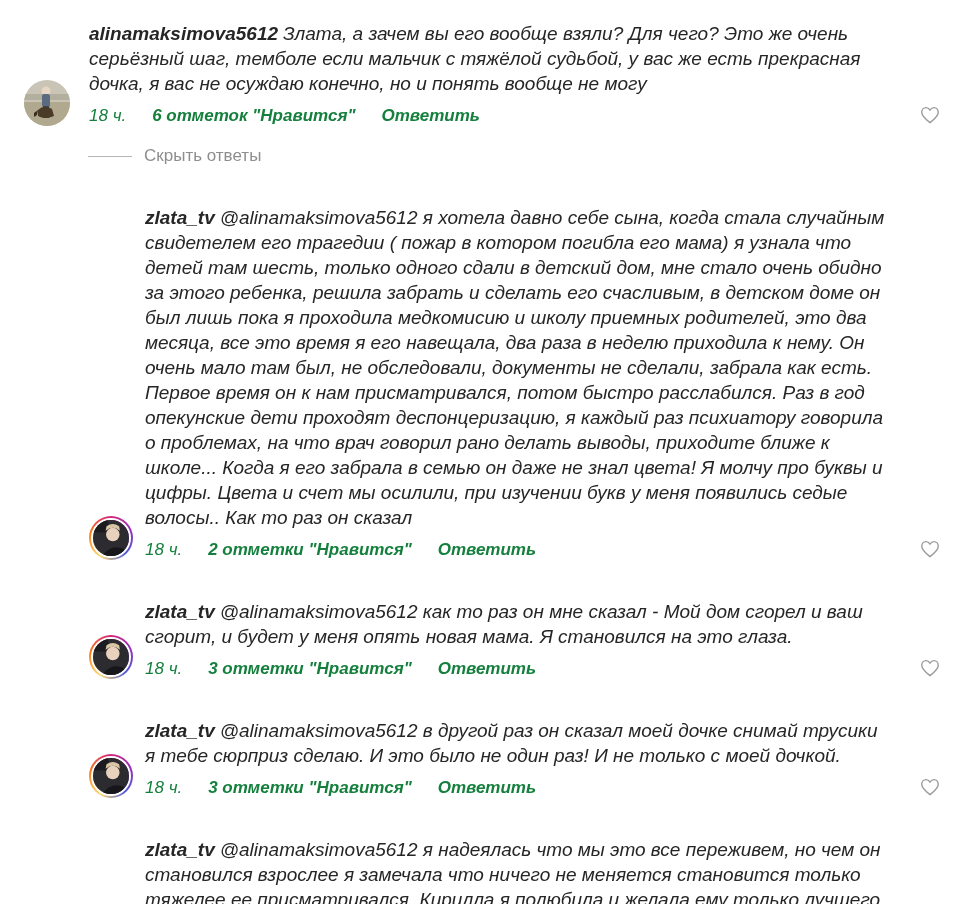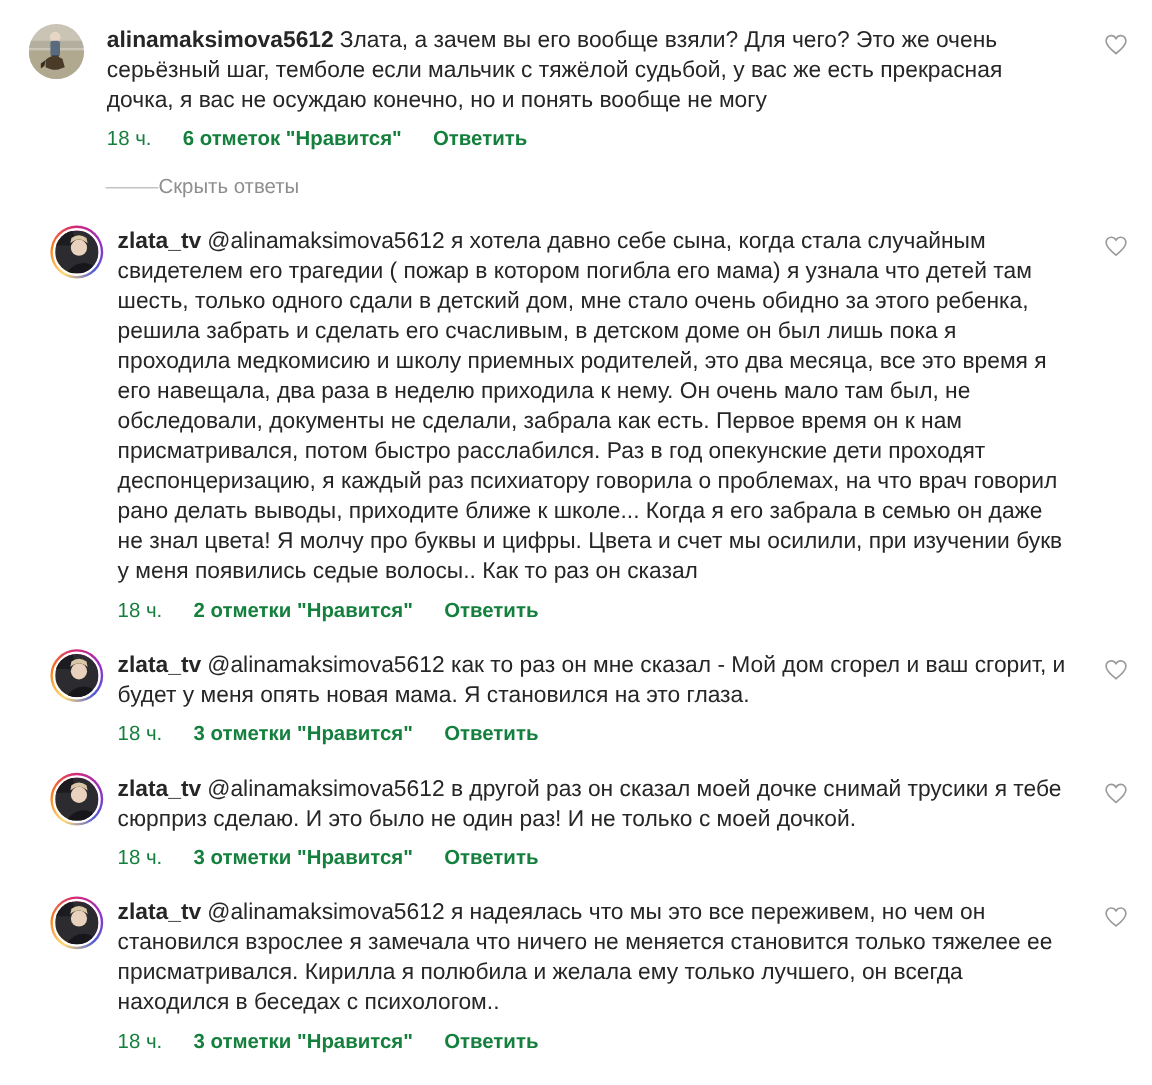--- a/index.html
+++ b/index.html
@@ -1,21 +1,21 @@
 <!DOCTYPE html>
 <html><head>
 <meta charset="utf-8">
 <style>
   html,body{margin:0;padding:0;background:#fff;}
   body{font-family:"Liberation Sans","DejaVu Sans",sans-serif;color:#262626;}
   .page{position:relative;width:960px;height:904px;overflow:hidden;background:#fff;}
 
-  .comment{display:flex;align-items:flex-start;}
+  .comment{display:flex;align-items:flex-end;font-style:italic;}
   .comment.top-level{padding:20px 0 0 24px;}
-  .comment.reply{margin-top:22px;padding-left:42px;}
+  .comment.reply{margin-top:38px;padding-left:89px;}
 
   
   .avatar{flex-shrink:0;border-radius:50%;overflow:hidden;}
   .avatar-lg{width:46px;height:46px;margin-right:19px;}
   .ring{flex-shrink:0;width:44px;height:44px;margin-right:12px;border-radius:50%;
         padding:2px;box-sizing:border-box;
         background:conic-gradient(from 210deg,#feda75,#fa7e1e,#d62976,#962fbf,#4f5bd5,#feda75);}
   .ring .avatar-sm{width:100%;height:100%;border-radius:50%;border:2px solid #fff;
         box-sizing:border-box;overflow:hidden;}
   .avatar svg,.avatar-sm svg{display:block;width:100%;height:100%;}
@@ -23,21 +23,21 @@
   .content{flex:1;min-width:0;padding-right:12px;}
   .body-text{font-size:19px;line-height:25px;margin-top:1px;word-wrap:break-word;}
   .username{font-weight:bold;margin-right:5px;}
   .meta{display:flex;gap:26px;margin-top:10px;font-size:17px;line-height:20px;color:#15803d;}
   .meta .likes,.meta .reply-btn{font-weight:bold;cursor:pointer;}
   .meta .time{font-weight:normal;}
 
   .heart-col{width:60px;flex-shrink:0;display:flex;justify-content:center;padding-top:6px;}
   .heart-col svg{display:block;}
 
-  .hide-replies{display:flex;align-items:center;gap:0;margin:20px 0 0 88px;
+  .hide-replies{display:flex;align-items:center;gap:12px;margin:20px 0 0 88px;
         color:#8e8e8e;font-size:17px;line-height:20px;cursor:pointer;}
   .hide-line{display:inline-block;width:44px;height:1px;background:#b5b5b5;}
 </style>
 </head>
 <body>
 
 <div class="page">
 
   <div class="comment top-level">
     <div class="avatar avatar-lg">

